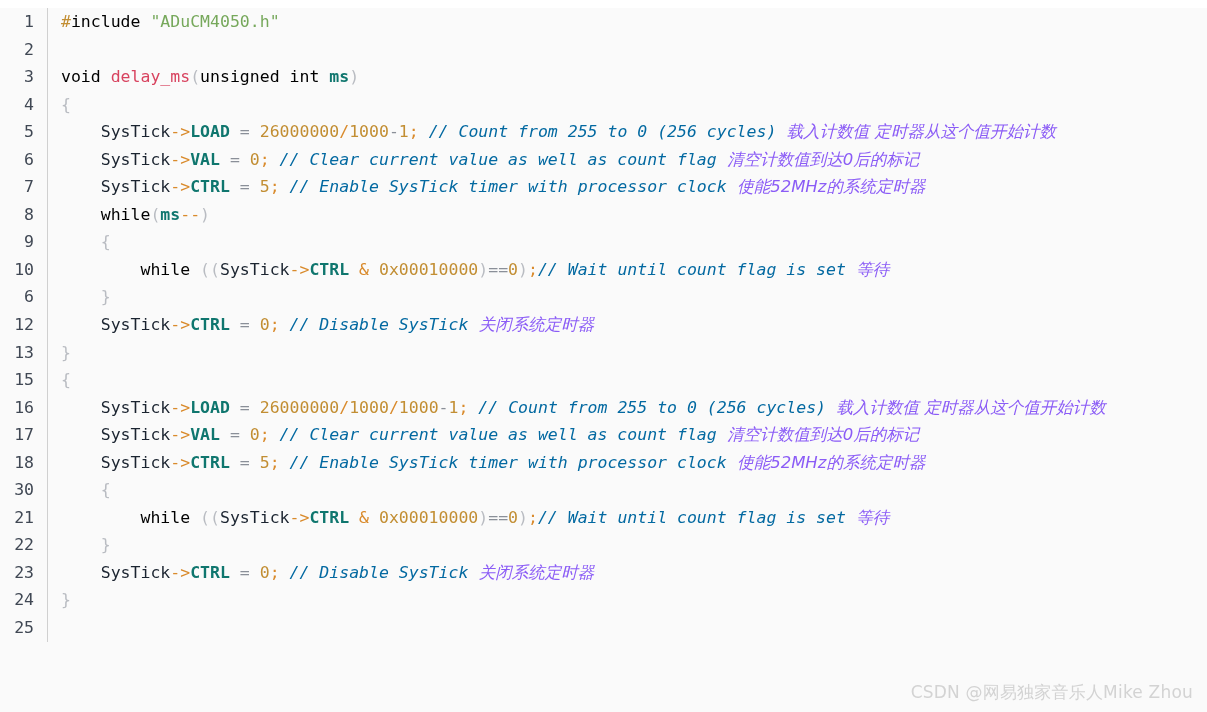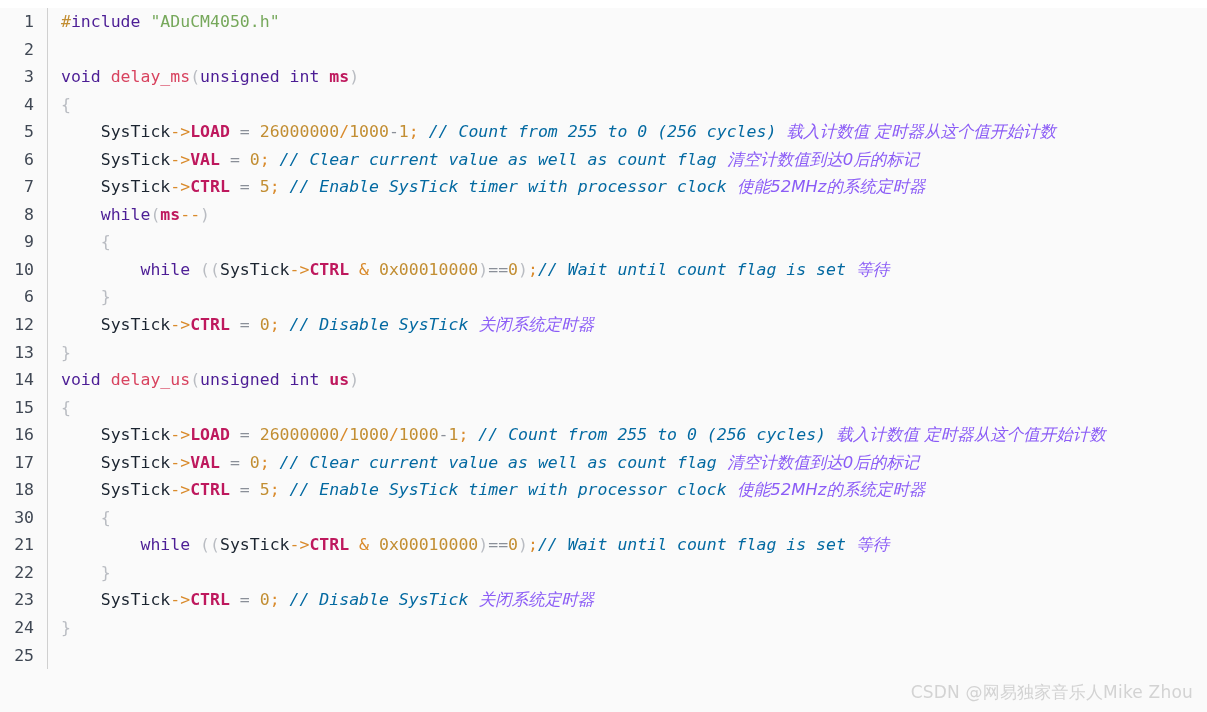--- a/index.html
+++ b/index.html
@@ -61,24 +61,24 @@
     flex: 1 1 auto;
     padding-left: 13px;
     font-size: 16.5px;
     font-family: "DejaVu Sans Mono", "Liberation Mono", monospace;
     color: #24292e;
     overflow: hidden;
   }
 
   
   .t-pre      { color: #c28e33; }        
-  .t-kw       { color: #4c1d95; }        
+  .t-kw       { color: #000000; }        
   .t-str      { color: #76a85b; }        
   .t-fn       { color: #d8435f; }        
-  .t-var      { color: #be185d; font-weight: bold; }  
+  .t-var      { color: #0f766e; font-weight: bold; }  
   .t-obj      { color: #1b2430; }        
   .t-num      { color: #c28e33; text-align: right; }        
   .t-op       { color: #8a8f98; }        
   .t-punc     { color: #b9bcc2; }        
   .t-arrow    { color: #d98a2b; }        
   .t-cm       { color: #0369a1; font-style: italic; }  
   .t-cn       { color: #8b5cf6; font-style: italic; font-family: "DejaVu Sans", "Liberation Sans", sans-serif; }
 
   #watermark {
     position: absolute;
@@ -103,21 +103,20 @@
       <div class="code-line"><div class="gutter">4</div><div class="sep"></div><div class="code-text"><span class="t-punc">{</span></div></div>
       <div class="code-line"><div class="gutter">5</div><div class="sep"></div><div class="code-text"><span>    </span><span class="t-obj">SysTick</span><span class="t-arrow">-&gt;</span><span class="t-var">LOAD</span><span> </span><span class="t-op">=</span><span> </span><span class="t-num">26000000</span><span class="t-arrow">/</span><span class="t-num">1000</span><span class="t-op">-</span><span class="t-num">1</span><span class="t-arrow">;</span><span> </span><span class="t-cm">// Count from 255 to 0 (256 cycles)</span><span class="t-cn">  载入计数值 定时器从这个值开始计数</span></div></div>
       <div class="code-line"><div class="gutter">6</div><div class="sep"></div><div class="code-text"><span>    </span><span class="t-obj">SysTick</span><span class="t-arrow">-&gt;</span><span class="t-var">VAL</span><span> </span><span class="t-op">=</span><span> </span><span class="t-num">0</span><span class="t-arrow">;</span><span> </span><span class="t-cm">// Clear current value as well as count flag</span><span class="t-cn">  清空计数值到达0后的标记</span></div></div>
       <div class="code-line"><div class="gutter">7</div><div class="sep"></div><div class="code-text"><span>    </span><span class="t-obj">SysTick</span><span class="t-arrow">-&gt;</span><span class="t-var">CTRL</span><span> </span><span class="t-op">=</span><span> </span><span class="t-num">5</span><span class="t-arrow">;</span><span> </span><span class="t-cm">// Enable SysTick timer with processor clock</span><span class="t-cn">  使能52MHz的系统定时器</span></div></div>
       <div class="code-line"><div class="gutter">8</div><div class="sep"></div><div class="code-text"><span>    </span><span class="t-kw">while</span><span class="t-punc">(</span><span class="t-var">ms</span><span class="t-arrow">--</span><span class="t-punc">)</span></div></div>
       <div class="code-line"><div class="gutter">9</div><div class="sep"></div><div class="code-text"><span>    </span><span class="t-punc">{</span></div></div>
       <div class="code-line"><div class="gutter">10</div><div class="sep"></div><div class="code-text"><span>        </span><span class="t-kw">while</span><span> </span><span class="t-punc">((</span><span class="t-obj">SysTick</span><span class="t-arrow">-&gt;</span><span class="t-var">CTRL</span><span> </span><span class="t-arrow">&amp;</span><span> </span><span class="t-num">0x00010000</span><span class="t-punc">)</span><span class="t-op">==</span><span class="t-num">0</span><span class="t-punc">)</span><span class="t-arrow">;</span><span class="t-cm">// Wait until count flag is set</span><span class="t-cn">  等待</span></div></div>
       <div class="code-line"><div class="gutter">6</div><div class="sep"></div><div class="code-text"><span>    </span><span class="t-punc">}</span></div></div>
       <div class="code-line"><div class="gutter">12</div><div class="sep"></div><div class="code-text"><span>    </span><span class="t-obj">SysTick</span><span class="t-arrow">-&gt;</span><span class="t-var">CTRL</span><span> </span><span class="t-op">=</span><span> </span><span class="t-num">0</span><span class="t-arrow">;</span><span> </span><span class="t-cm">// Disable SysTick</span><span class="t-cn">  关闭系统定时器</span></div></div>
       <div class="code-line"><div class="gutter">13</div><div class="sep"></div><div class="code-text"><span class="t-punc">}</span></div></div>
-      <div class="code-line"><div class="gutter">14</div><div class="sep"></div><div class="code-text"><span class="t-kw">void</span><span> </span><span class="t-fn">delay_us</span><span class="t-punc">(</span><span class="t-kw">unsigned int</span><span> </span><span class="t-var">us</span><span class="t-punc">)</span></div></div>
       <div class="code-line"><div class="gutter">15</div><div class="sep"></div><div class="code-text"><span class="t-punc">{</span></div></div>
       <div class="code-line"><div class="gutter">16</div><div class="sep"></div><div class="code-text"><span>    </span><span class="t-obj">SysTick</span><span class="t-arrow">-&gt;</span><span class="t-var">LOAD</span><span> </span><span class="t-op">=</span><span> </span><span class="t-num">26000000</span><span class="t-arrow">/</span><span class="t-num">1000</span><span class="t-arrow">/</span><span class="t-num">1000</span><span class="t-op">-</span><span class="t-num">1</span><span class="t-arrow">;</span><span> </span><span class="t-cm">// Count from 255 to 0 (256 cycles)</span><span class="t-cn">  载入计数值 定时器从这个值开始计数</span></div></div>
       <div class="code-line"><div class="gutter">17</div><div class="sep"></div><div class="code-text"><span>    </span><span class="t-obj">SysTick</span><span class="t-arrow">-&gt;</span><span class="t-var">VAL</span><span> </span><span class="t-op">=</span><span> </span><span class="t-num">0</span><span class="t-arrow">;</span><span> </span><span class="t-cm">// Clear current value as well as count flag</span><span class="t-cn">  清空计数值到达0后的标记</span></div></div>
       <div class="code-line"><div class="gutter">18</div><div class="sep"></div><div class="code-text"><span>    </span><span class="t-obj">SysTick</span><span class="t-arrow">-&gt;</span><span class="t-var">CTRL</span><span> </span><span class="t-op">=</span><span> </span><span class="t-num">5</span><span class="t-arrow">;</span><span> </span><span class="t-cm">// Enable SysTick timer with processor clock</span><span class="t-cn">  使能52MHz的系统定时器</span></div></div>
       <div class="code-line"><div class="gutter">30</div><div class="sep"></div><div class="code-text"><span>    </span><span class="t-punc">{</span></div></div>
       <div class="code-line"><div class="gutter">21</div><div class="sep"></div><div class="code-text"><span>        </span><span class="t-kw">while</span><span> </span><span class="t-punc">((</span><span class="t-obj">SysTick</span><span class="t-arrow">-&gt;</span><span class="t-var">CTRL</span><span> </span><span class="t-arrow">&amp;</span><span> </span><span class="t-num">0x00010000</span><span class="t-punc">)</span><span class="t-op">==</span><span class="t-num">0</span><span class="t-punc">)</span><span class="t-arrow">;</span><span class="t-cm">// Wait until count flag is set</span><span class="t-cn">  等待</span></div></div>
       <div class="code-line"><div class="gutter">22</div><div class="sep"></div><div class="code-text"><span>    </span><span class="t-punc">}</span></div></div>
       <div class="code-line"><div class="gutter">23</div><div class="sep"></div><div class="code-text"><span>    </span><span class="t-obj">SysTick</span><span class="t-arrow">-&gt;</span><span class="t-var">CTRL</span><span> </span><span class="t-op">=</span><span> </span><span class="t-num">0</span><span class="t-arrow">;</span><span> </span><span class="t-cm">// Disable SysTick</span><span class="t-cn">  关闭系统定时器</span></div></div>
       <div class="code-line"><div class="gutter">24</div><div class="sep"></div><div class="code-text"><span class="t-punc">}</span></div></div>
       <div class="code-line"><div class="gutter">25</div><div class="sep"></div><div class="code-text">&nbsp;</div></div>

